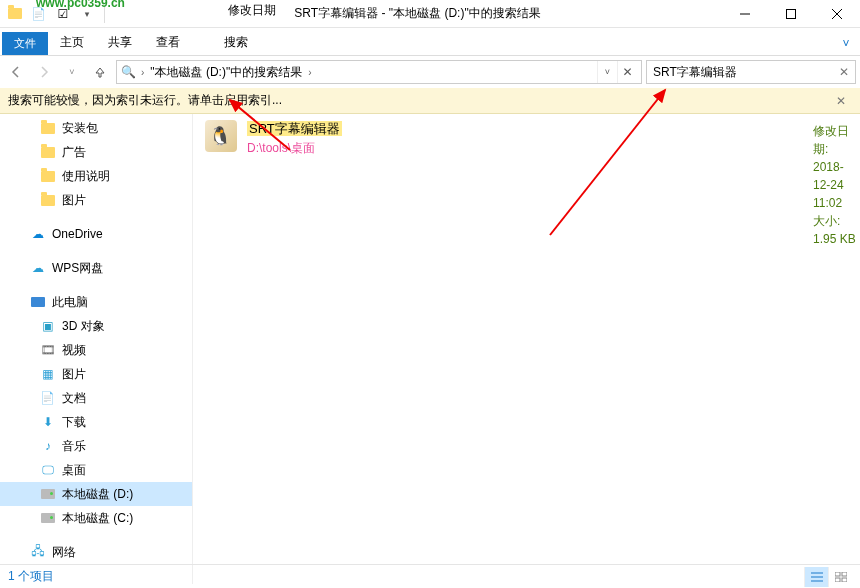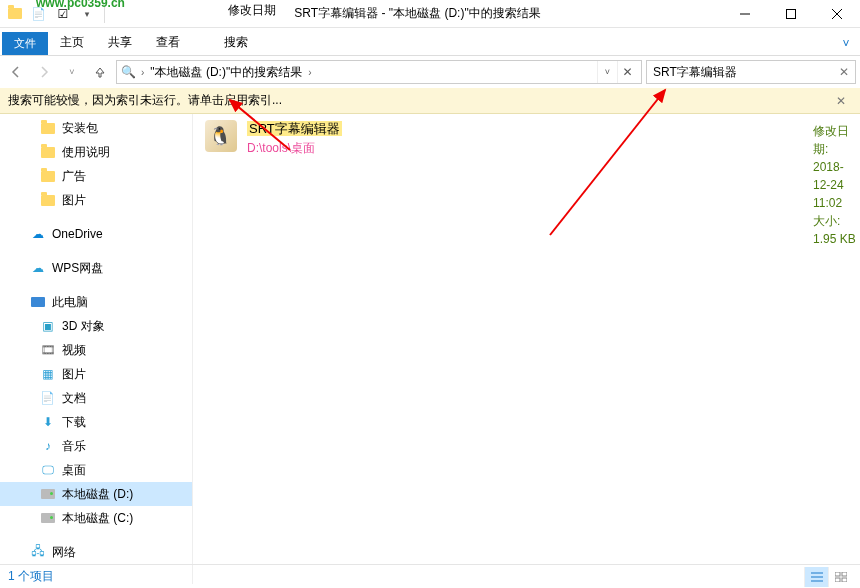--- a/index.html
+++ b/index.html
@@ -157,27 +157,27 @@
       <div class="tree-item depth2">
         <span class="tree-icon">
           <span class="folder-icon"></span>
         </span>
         <span>安装包</span>
       </div>
       <div class="tree-item depth2">
         <span class="tree-icon">
           <span class="folder-icon"></span>
         </span>
+        <span>广告</span>
+      </div>
+      <div class="tree-item depth2">
+        <span class="tree-icon">
+          <span class="folder-icon"></span>
+        </span>
         <span>使用说明</span>
-      </div>
-      <div class="tree-item depth2">
-        <span class="tree-icon">
-          <span class="folder-icon"></span>
-        </span>
-        <span>广告</span>
       </div>
       <div class="tree-item depth2">
         <span class="tree-icon">
           <span class="folder-icon"></span>
         </span>
         <span>图片</span>
       </div>
       <div style="height: 10px;"></div>
       <div class="tree-item">
         <span class="tree-icon">

